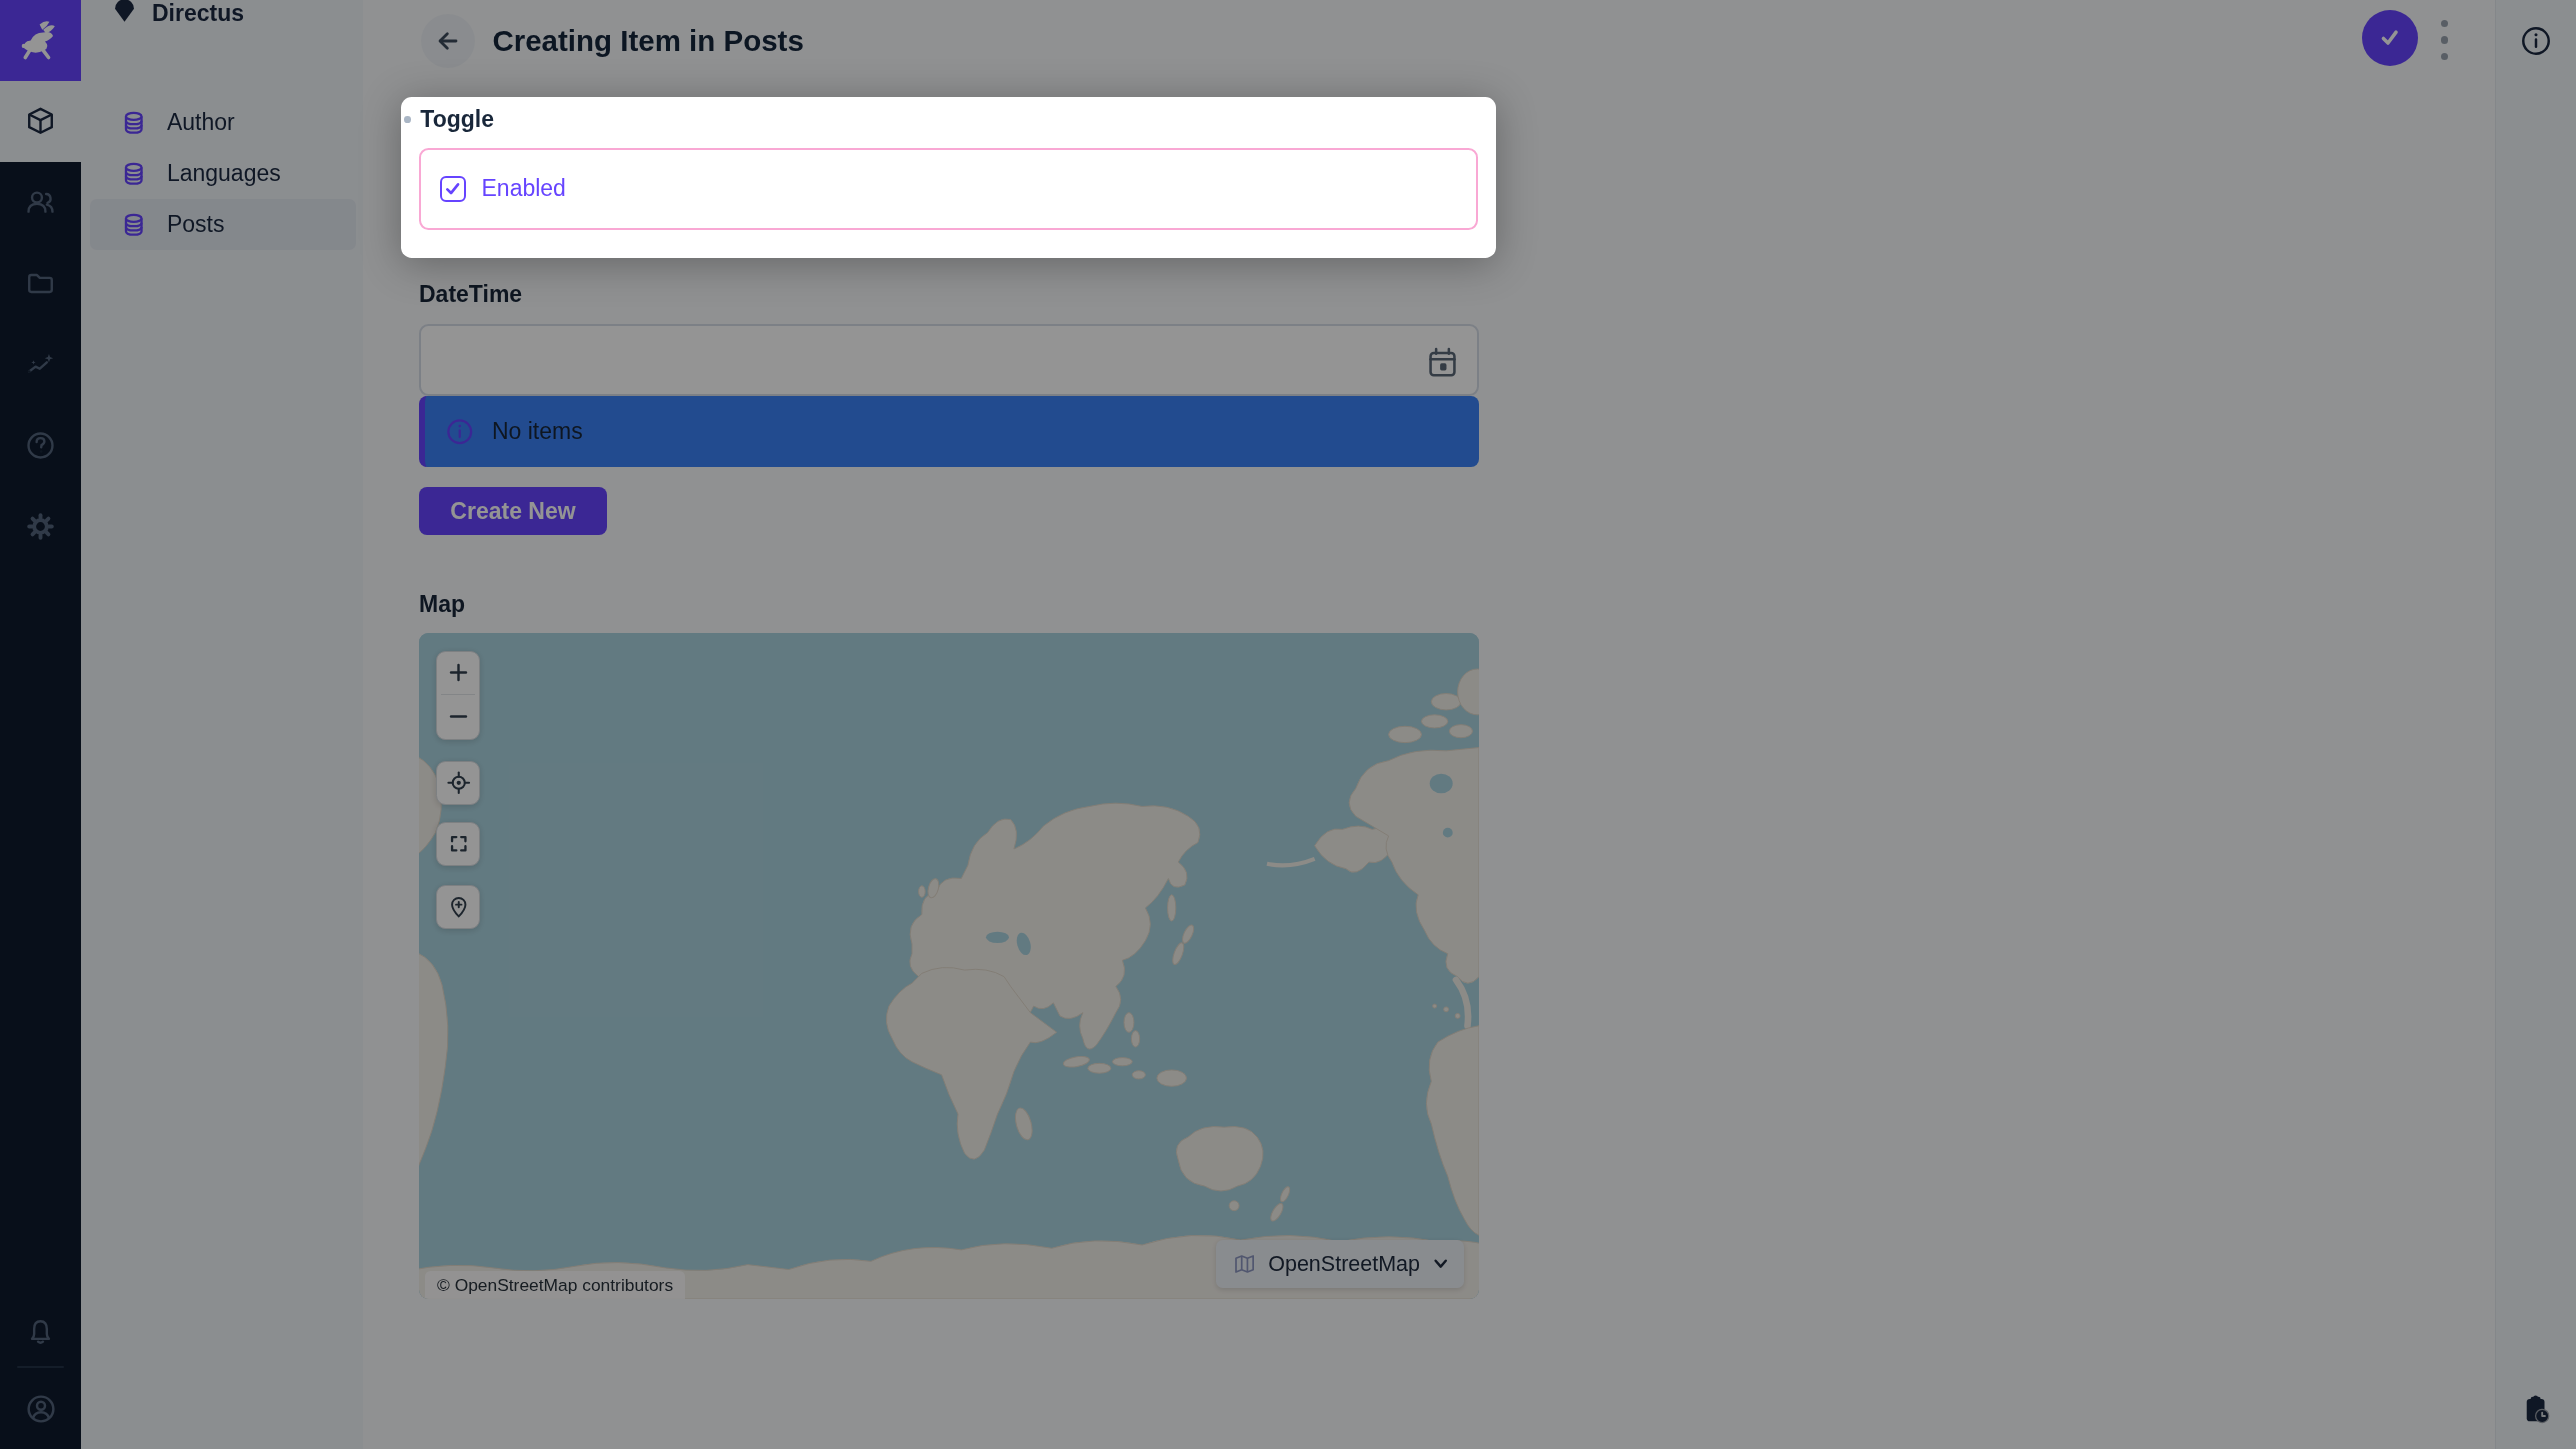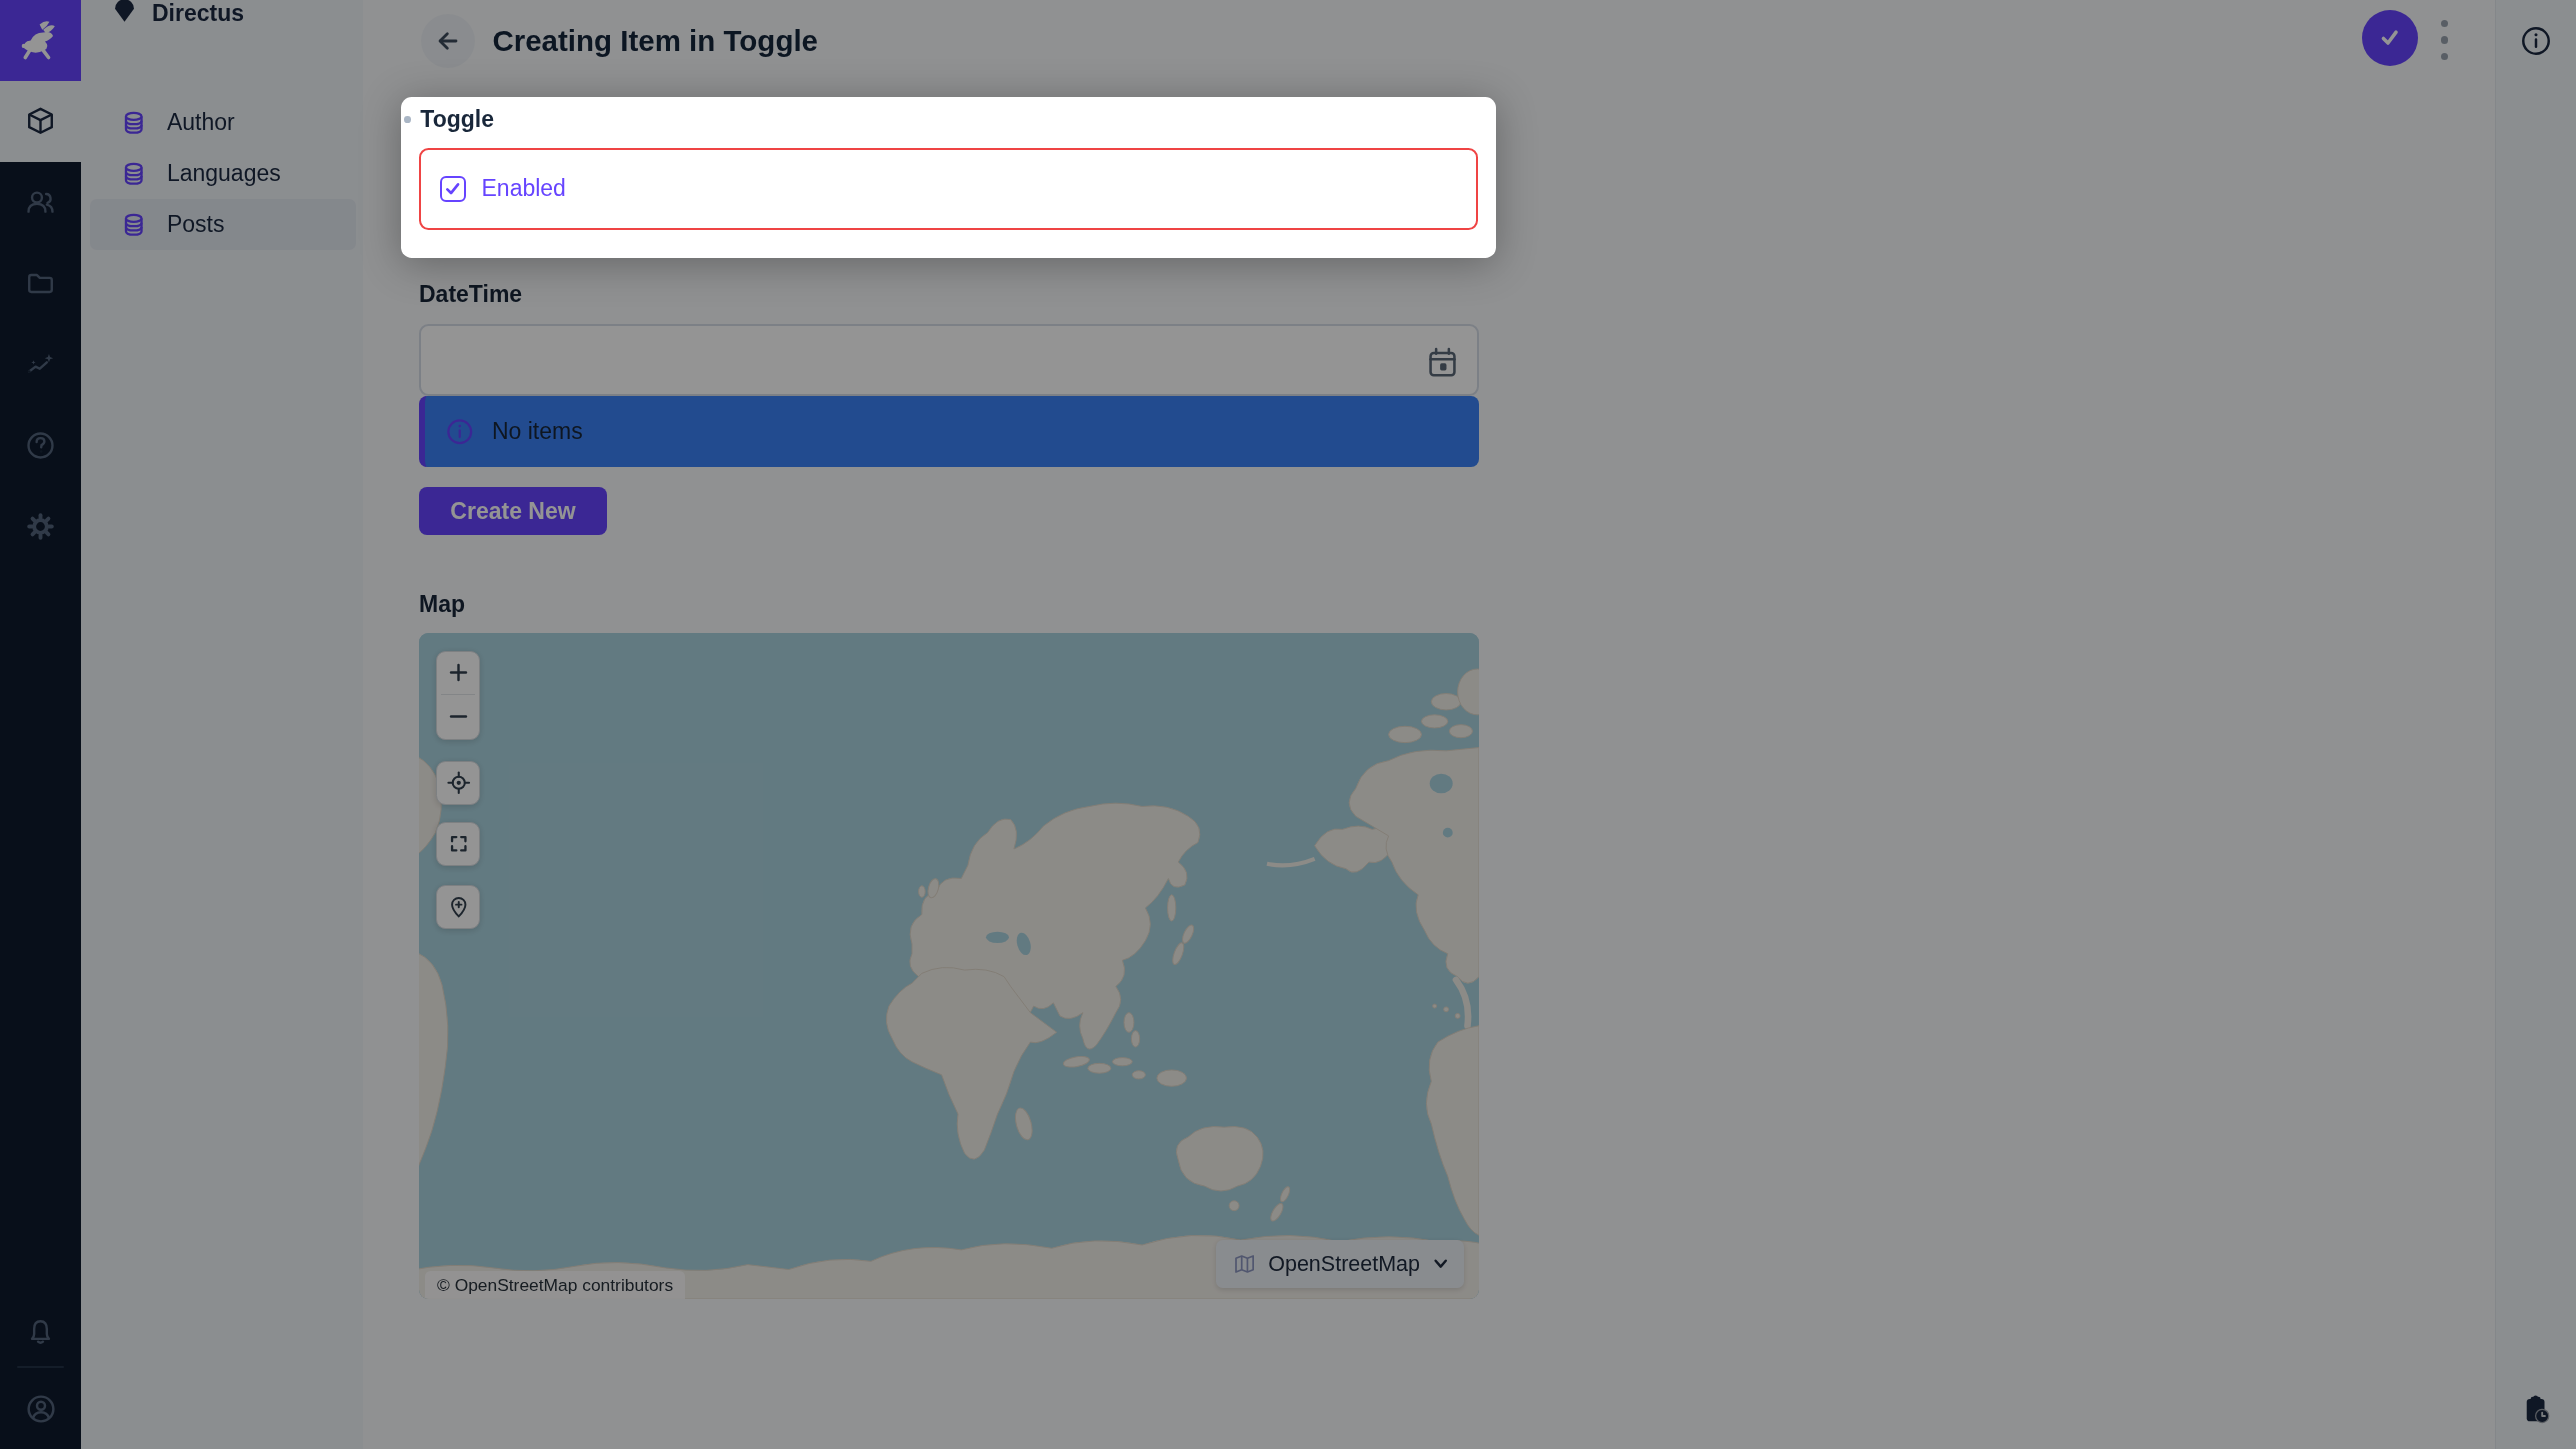--- a/index.html
+++ b/index.html
@@ -69,21 +69,21 @@
   
   .right-bar { position:absolute; right:0; top:0; bottom:0; width:81px; background:#f0f4f9; border-left:1.3px solid #e3e8ee; z-index:10; }
   .right-cell { width:79px; height:81px; display:flex; align-items:center; justify-content:center; cursor:pointer; }
   .right-bottom { position:absolute; bottom:0; }
 
   
   .dim-overlay { position:absolute; inset:0; background:rgba(0,0,0,.42); z-index:100; }
   .spotlight { position:absolute; left:401px; top:97px; width:1095px; height:161px; background:#ffffff; border-radius:10.7px; box-shadow:0 5.4px 40px rgba(0,0,0,.30); z-index:110; padding:8px 18px 0 18px; }
   .spot-label { position:relative; display:inline-block; font-size:23px; font-weight:700; color:#19273a; line-height:28px; margin-left:1.3px; margin-bottom:14.8px; }
   .spot-label::before { content:""; position:absolute; left:-16px; top:11.4px; width:6.7px; height:6.7px; border-radius:50%; background:#aab6c5; }
-  .toggle-box { height:82px; border:2px solid #ef4444; border-radius:9.4px; display:flex; align-items:center; padding-left:19px; background:#fff; }
+  .toggle-box { height:82px; border:2px solid #f9a8d4; border-radius:9.4px; display:flex; align-items:center; padding-left:19px; background:#fff; }
   .checkbox { width:25.5px; height:25.5px; border:2.7px solid #6644ff; border-radius:6px; display:flex; align-items:center; justify-content:center; cursor:pointer; }
   .checkbox-label { margin-left:16px; font-size:23px; font-weight:500; color:#6644ff; cursor:pointer; }
 </style>
 </head>
 <body>
 
 <div class="module-bar">
   <div class="logo-block">
     <svg width="43" height="43" viewBox="0 0 48 48">
       <g fill="#ffffff">
@@ -207,21 +207,21 @@
 </div>
 
 <div class="main">
   <div class="main-header">
     <div class="back-btn">
       <svg width="32" height="32" viewBox="0 0 48 48" fill="none" stroke="#3d4a5c" stroke-width="4.2" stroke-linecap="round" stroke-linejoin="round">
         <path d="M36 24 H13"></path>
           <path d="M23 13 L12 24 L23 35"></path>
       </svg>
     </div>
-    <h1 class="page-title">Creating Item in Toggle</h1>
+    <h1 class="page-title">Creating Item in Posts</h1>
     <div class="save-btn">
       <svg width="29.5" height="29.5" viewBox="0 0 42 42" fill="none" stroke="#ffffff" stroke-width="5" stroke-linecap="round" stroke-linejoin="round">
         <path d="M12 22 L18.5 28.5 L30 13"></path>
       </svg>
     </div>
     <div class="dots-btn">
       <i></i>
         <i></i>
         <i></i>
     </div>

